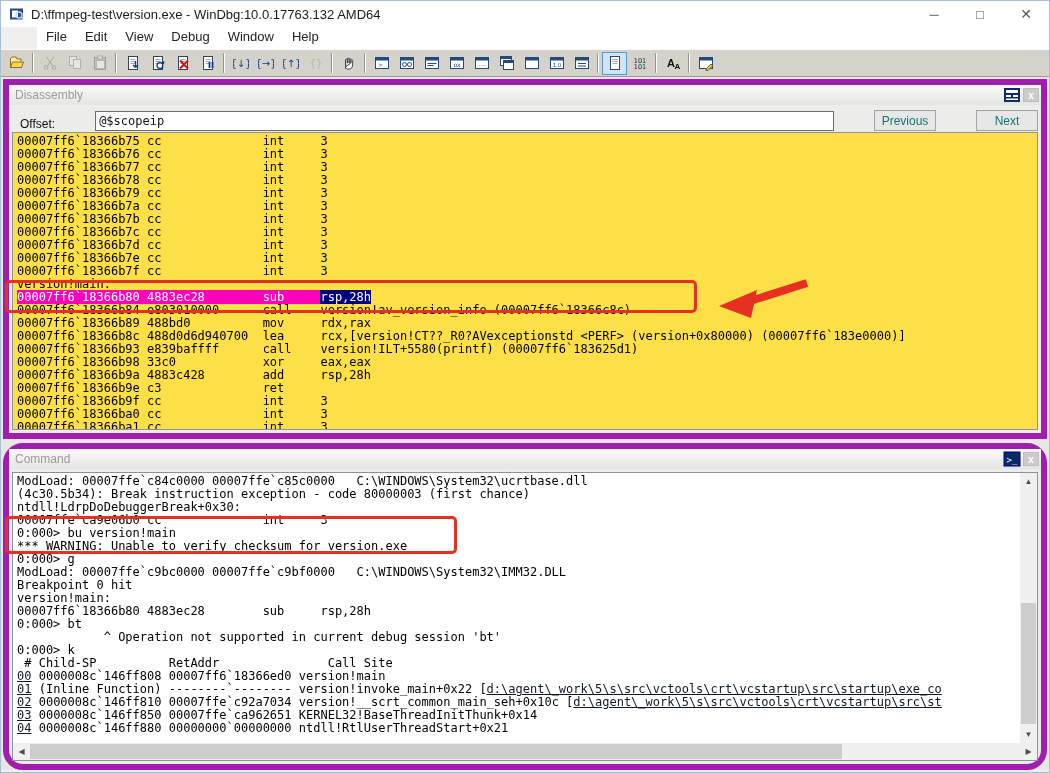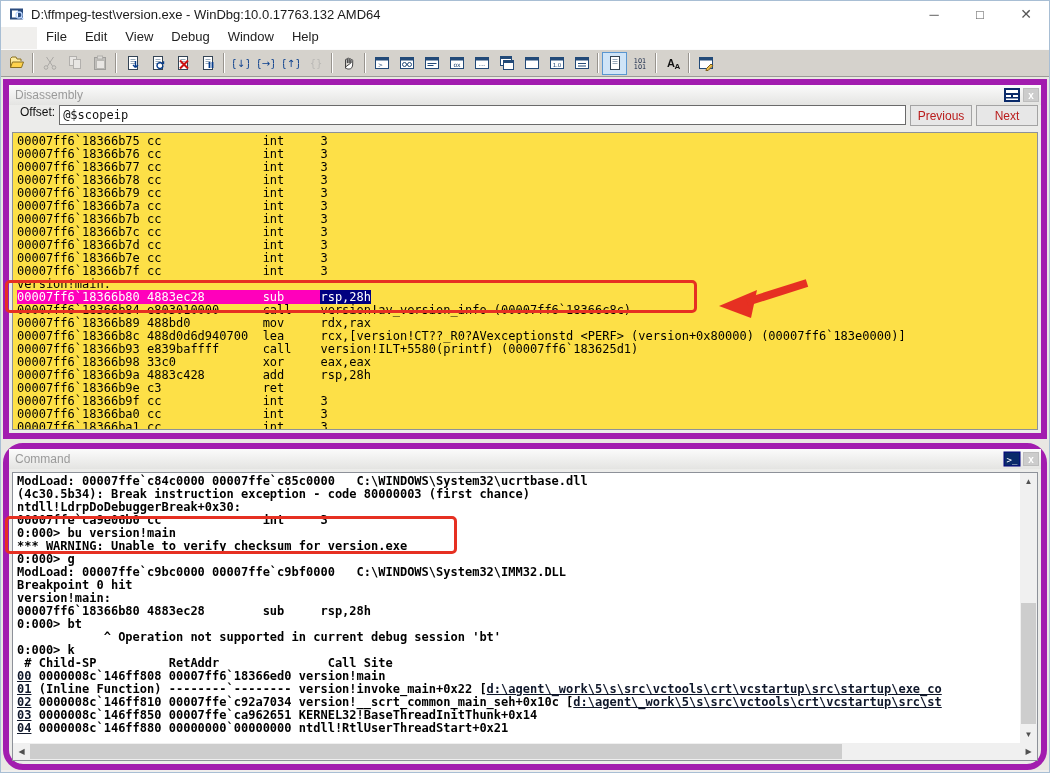--- a/index.html
+++ b/index.html
@@ -27,34 +27,34 @@
 
   
   .workspace { position:absolute; left:0; right:0; top:76px; bottom:2px; background:#e9e7e3; padding:2px; }
   .panel { border:6px solid #a21caf; background:#ececea; }
   .panel-header { height:20px; display:flex; align-items:center; background:linear-gradient(#fbfbfb,#e4e4e2); padding:0 2px 0 6px; }
   .panel-title { font-size:12px; color:#9a9a9a; flex:1; }
   .ph-icon { width:18px; height:16px; margin-right:2px; }
   .ph-close { width:16px; height:14px; background:#cccccc; color:#ffffff; font-size:10px; font-weight:bold; display:flex; align-items:center; justify-content:center; border:1px solid #bdbdbd; }
 
   #disasm-panel { position:absolute; left:2px; right:2px; top:2px; height:360px; }
-  .offset-row { height:26px; display:flex; align-items:flex-start; background:#ececea; padding:0 3px; }
+  .offset-row { height:26px; display:flex; align-items:flex-end; background:#ececea; padding:0 3px;gap:36px; }
   .offset-label { font-size:12px; color:#111; margin:0 4px 0 8px; }
   .offset-input { flex:1; height:20px; border:1px solid #6a6a6a; background:#fff; font-family:"DejaVu Sans Mono", monospace; font-size:12px; padding:3px 3px; color:#111; }
-  .pnbtn { width:62px; height:21px; margin-left:4px; background:#e7e7e7; border:1px solid #a3a3a3; font-size:12px; color:#b91c1c; display:flex; align-items:center; justify-content:center; }
+  .pnbtn { width:62px; height:21px; margin-left:4px; background:#e7e7e7; border:1px solid #a3a3a3; font-size:12px; color:#0f766e; display:flex; align-items:center; justify-content:center; }
 
   .code-area { position:absolute; left:3px; right:3px; top:47px; bottom:3px; background:#fde047; border:1px solid #8d9199; overflow:hidden; padding:2px 0 0 4px; }
   .tl { height:13px; white-space:pre; font-family:"DejaVu Sans Mono", monospace; font-size:12px; line-height:13px; color:#000; }
   .s-m { background:#ff00bb; color:#fff; }
   .s-n { background:#000080; color:#fff; }
   .s-link, .s-frame { color:#0f172a; text-decoration:underline; }
 
   #command-panel { position:absolute; left:2px; right:2px; top:366px; bottom:0;border-radius:20px; }
   .cmd-body { position:absolute; left:3px; right:3px; top:23px; bottom:3px; background:#fff; border:1px solid #8d9199; display:flex; flex-direction:column; }
-  .cmd-main { flex:1; display:flex; overflow:hidden;font-weight:bold; }
+  .cmd-main { flex:1; display:flex; overflow:hidden; }
   .cmd-text { flex:1; overflow:hidden; padding:2px 0 0 4px; background:#fff; }
 
   
   .vscroll { width:17px; background:#f0f0f0; display:flex; flex-direction:column; }
   .hscroll { height:17px; background:#f0f0f0; display:flex; }
   .sb-arrow { width:17px; height:17px; color:#505050; font-size:8px; display:flex; align-items:center; justify-content:center; flex:none; }
   .sb-track-v { flex:1; position:relative; }
   .sb-thumb-v { position:absolute; left:1px; right:1px; top:48%; height:51%; background:#cdcdcd; }
   .sb-track-h { flex:1; position:relative; }
   .sb-thumb-h { position:absolute; top:1px; bottom:1px; left:0; width:82%; background:#cdcdcd; }

